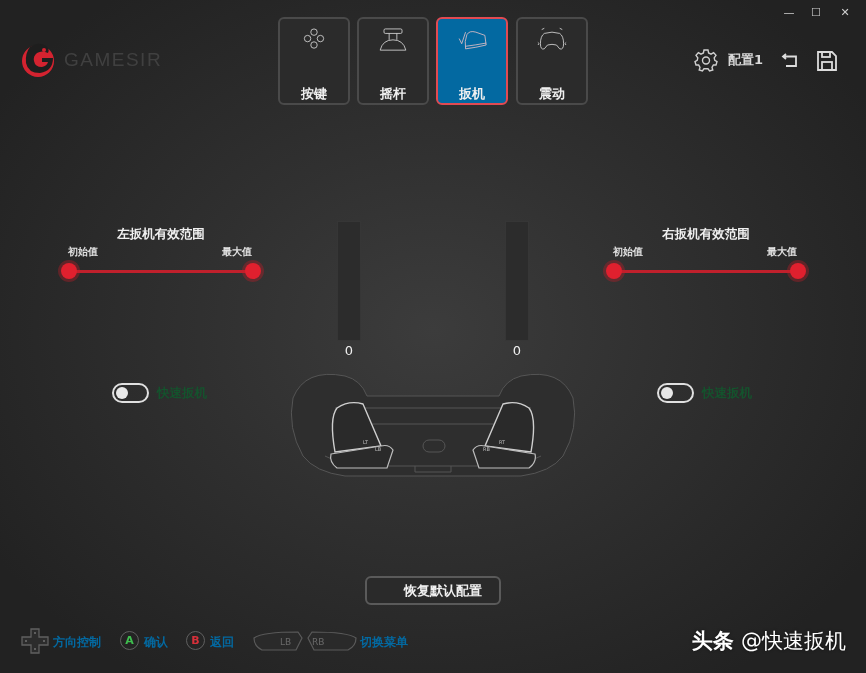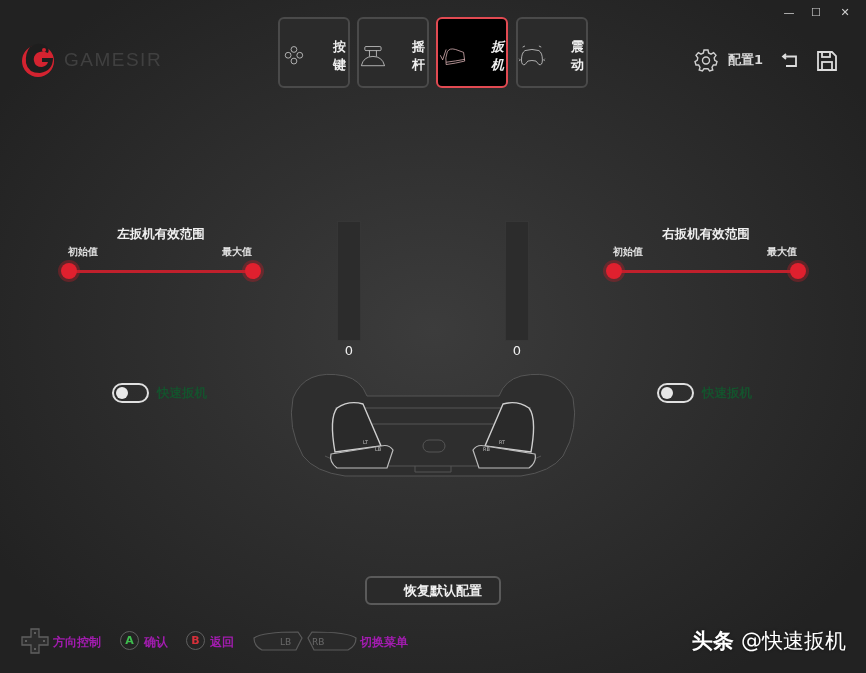--- a/index.html
+++ b/index.html
@@ -13,22 +13,22 @@
     .abs { position: absolute; }
 
     
     .win-ctrl { top: 2px; width: 26px; height: 20px; display: flex; align-items: center; justify-content: center; color: #d0d0d0; font-size: 11px; cursor: pointer; }
 
     
     .logo { left: 20px; top: 41px; display: flex; align-items: center; gap: 8px; }
     .logo-text { color: #404040; font-size: 19px; font-weight: normal; letter-spacing: 1.5px; font-family: "Liberation Sans", sans-serif; text-align: center; }
 
     
-    .tab { top: 17px; width: 72px; height: 71px; border: 2px solid #4a4a4a; border-radius: 6px; background: #2b2b2b; display: flex; flex-direction: row; align-items: center; cursor: pointer; gap: 25px; }
-    .tab.active { background: #000000; border-color: #e24a52; font-style: italic; }
+    .tab { top: 17px; width: 72px; height: 88px; border: 2px solid #4a4a4a; border-radius: 6px; background: #2b2b2b; display: flex; flex-direction: column; align-items: center; cursor: pointer; gap: 25px; }
+    .tab.active { background: #0369a1; border-color: #e24a52; }
     .tab-icon { margin-top: 8px; width: 48px; height: 42px; }
     .tab-label { margin-top: 6px; font-size: 13px; font-weight: bold; color: #f0f0f0; }
 
     
     .tool { top: 48px; cursor: pointer; display: flex; align-items: center; }
     .profile-label { font-size: 13px; font-weight: bold; color: #d8d8d8; }
 
     
     .range-title { font-size: 12.5px; font-weight: bold; color: #f0f0f0; text-align: center; width: 200px; }
     .range-sub { font-size: 10px; font-weight: bold; color: #e0e0e0; }
@@ -41,21 +41,21 @@
 
     
     .toggle { width: 37px; height: 20px; border: 2px solid #e0e0e0; border-radius: 11px; cursor: pointer; }
     .toggle-knob { position: absolute; left: 2px; top: 2px; width: 12px; height: 12px; border-radius: 50%; background: #e8e8e8; }
     .toggle-label { font-size: 12.5px; font-weight: bold; color: #14532d; }
 
     
     .reset-btn { left: 365px; top: 576px; width: 136px; height: 29px; border: 2px solid #5a5a5a; border-radius: 6px; background: #2a2a2a; color: #f0f0f0; font-size: 13px; font-weight: bold; display: flex; align-items: center; justify-content: center; cursor: pointer; padding-left: 20px; }
 
     
-    .hint-label { font-size: 12px; font-weight: bold; color: #a21caf; }
+    .hint-label { font-size: 12px; font-weight: bold; color: #0369a1; }
     .circle-btn { width: 19px; height: 19px; border-radius: 50%; border: 1.5px solid #606060; display: flex; align-items: center; justify-content: center; font-size: 11px; font-weight: bold; }
 
     .watermark { right: 20px; top: 627px; font-size: 21px; color: #ffffff; font-weight: bold; text-shadow: 0 0 3px rgba(0,0,0,0.6); }
     .watermark .rest { font-weight: normal; }
   </style>
 </head>
 <body>
 
 <div class="abs win-ctrl" style="left:776px;">
     <span>—</span>

